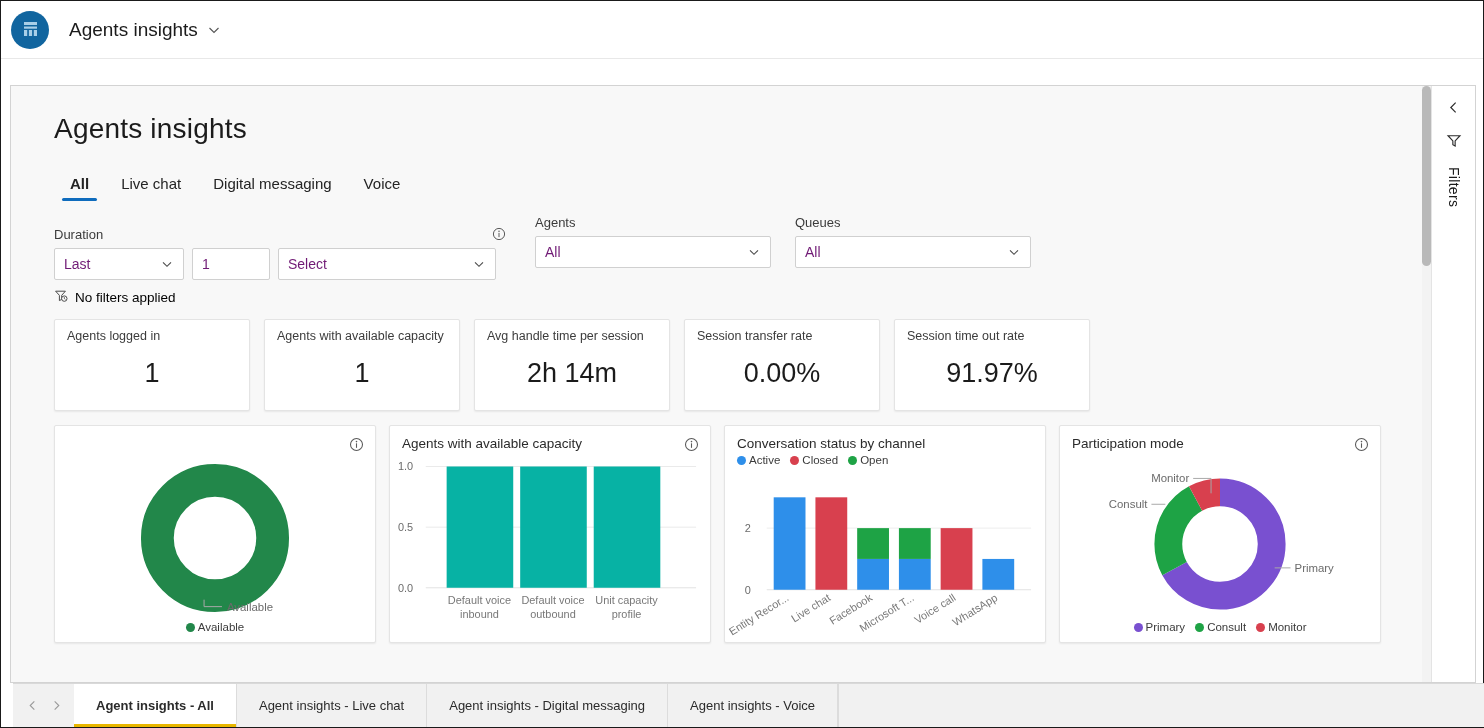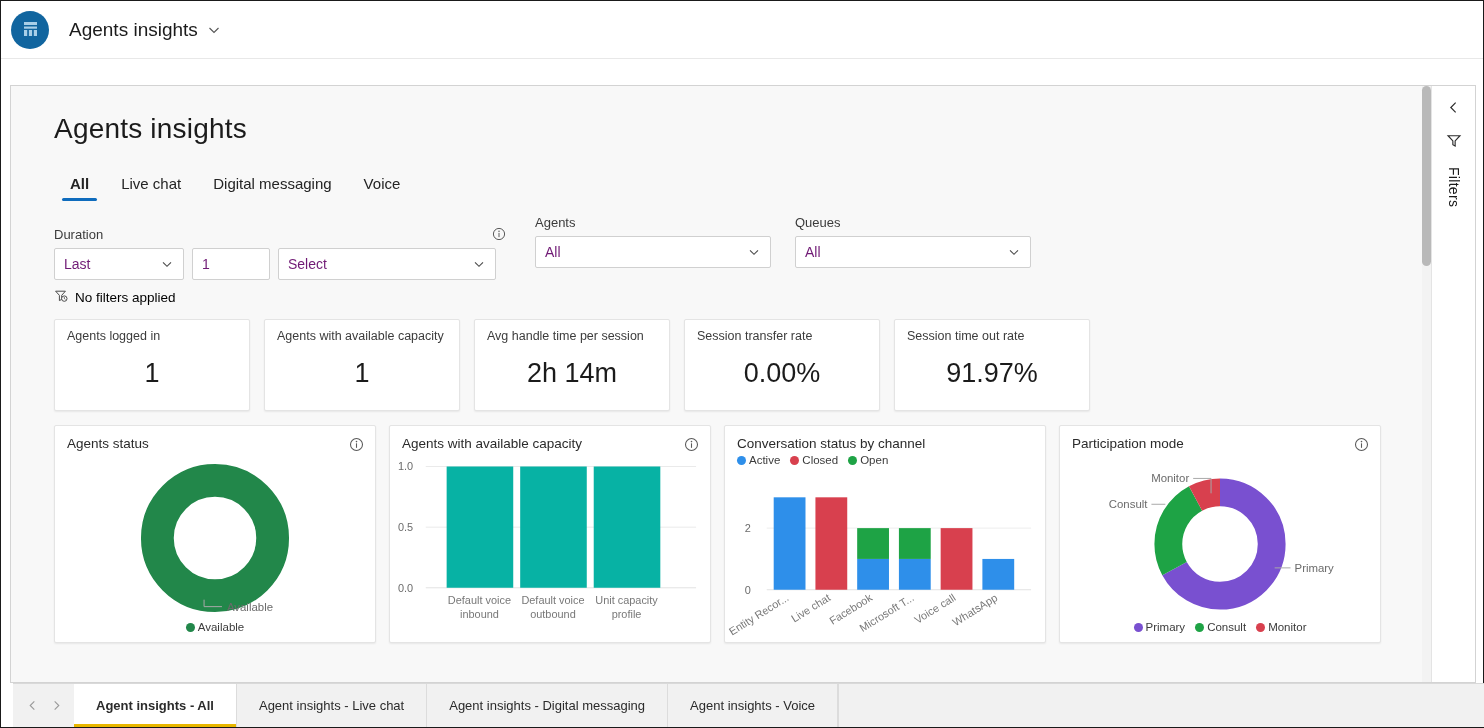--- a/index.html
+++ b/index.html
@@ -427,21 +427,20 @@
         </div>
         <div class="kpi">
           <div class="kpi-label">Session time out rate</div>
           <div class="kpi-value">91.97%</div>
         </div>
       </div>
 
       <div class="charts">
 
         <div class="card">
-          <div class="card-title">Agents status</div>
           <span class="card-info">
             <svg width="15" height="15" viewBox="0 0 14 14">
               <circle cx="7" cy="7" r="5.6" fill="none" stroke="#5a5a5a" stroke-width="1"></circle>
               <circle cx="7" cy="4.3" r=".75" fill="#5a5a5a"></circle>
               <rect x="6.5" y="5.9" width="1" height="4.2" fill="#5a5a5a"></rect>
             </svg>
           </span>
           <svg class="card-canvas" viewBox="0 0 322 192">
             <circle cx="161" cy="86" r="58" fill="none" stroke="#22874a" stroke-width="33"></circle>
             <path d="M150 148 L150 155 L168 155" fill="none" stroke="#a8a8a8" stroke-width="1"></path>

